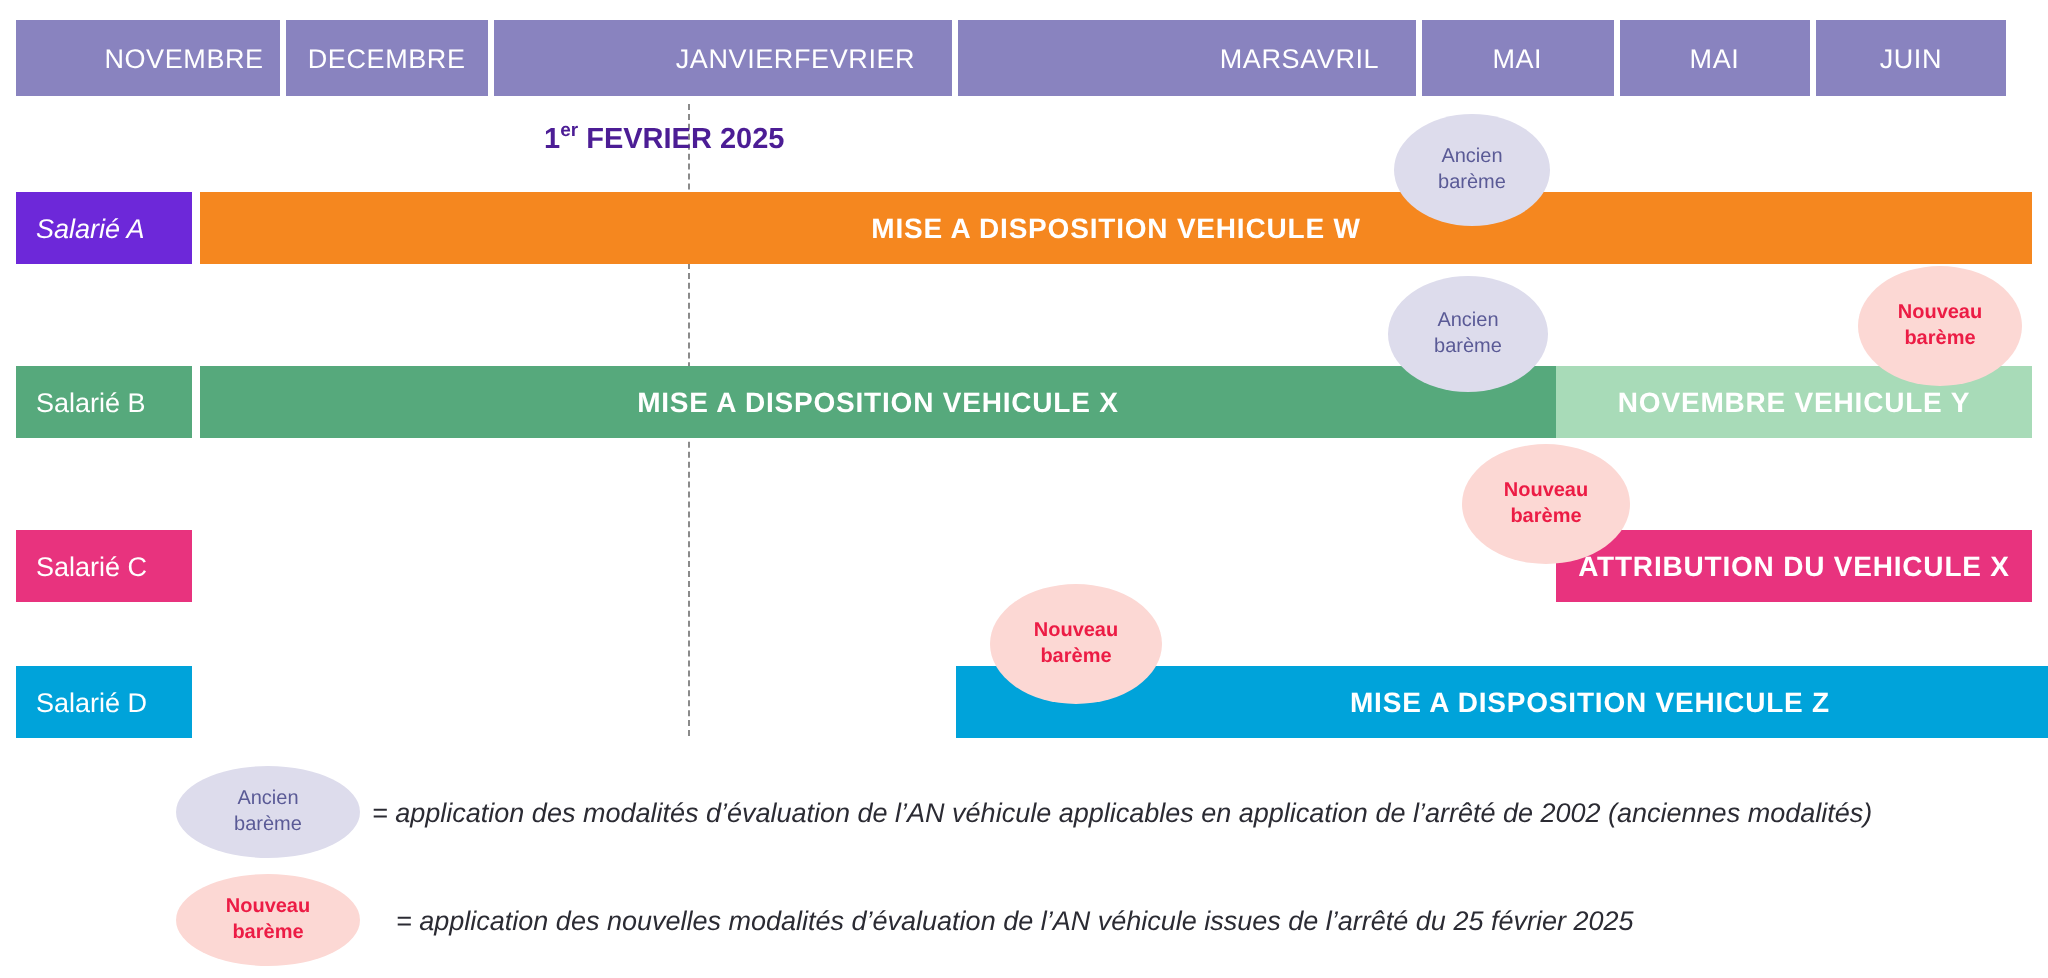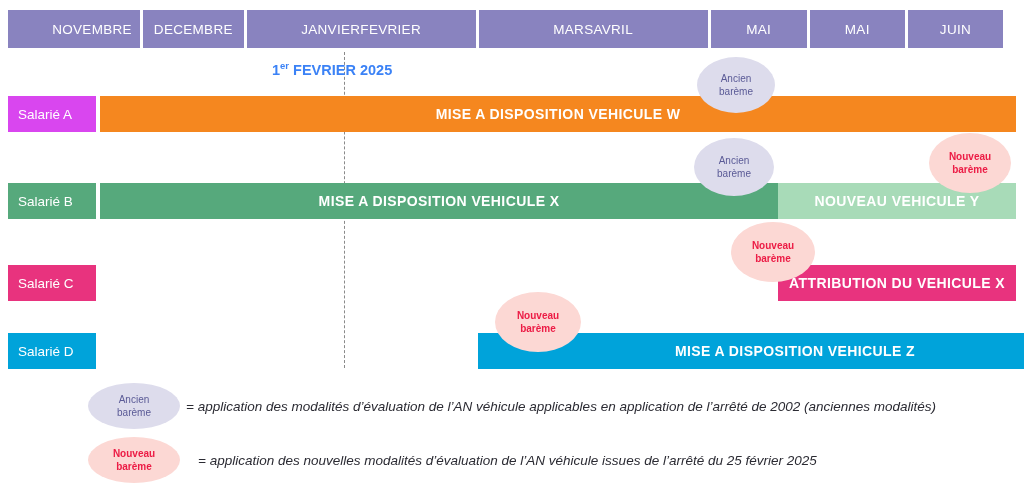--- a/index.html
+++ b/index.html
@@ -33,41 +33,41 @@
     background: #8983bf;
     color: #ffffff;
     font-size: 13.5px;
     letter-spacing: 0.3px;
     display: flex;
     align-items: center;
     justify-content: center;
     white-space: nowrap;
   }
   .month-cell.double {
-    justify-content: center;
+    justify-content: flex-end;
     padding: 0 18px;
   }
   .month-cell.double span { display:block; }
 
   
   .marker-line {
     position: absolute;
     left: 344px;
     top: 52px;
     width: 0;
     height: 316px;
     border-left: 1.5px dashed #8a8a8a;
   }
   .marker-label {
     position: absolute;
     left: 272px;
     top: 60px;
     font-size: 14.5px;
     font-weight: bold;
-    color: #3b82f6;
+    color: #4c1d95;
     white-space: nowrap;
   }
   .marker-label sup {
     font-size: 9.5px;
     vertical-align: super;
   }
 
   
   .row { position: absolute; left: 0; height: 36px; }
   .row-label {
@@ -168,27 +168,27 @@
       </div>
     </div>
 
   <div class="marker-line"></div>
   <div class="marker-label">
     <span>1</span><sup>er</sup><span> FEVRIER 2025</span>
   </div>
 
   <div id="rows-container">
       <div class="row" style="top: 96px; width: 1024px;">
-        <div class="row-label" style="background: #d946ef;">Salarié A</div>
+        <div class="row-label" style="background: #6d28d9; font-style: italic;">Salarié A</div>
         <div class="bar" style="left: 100px; width: 916px; background: rgb(245, 135, 31);">MISE A DISPOSITION VEHICULE W</div>
       </div>
       <div class="row" style="top: 183px; width: 1024px;">
         <div class="row-label" style="background: rgb(86, 169, 124);">Salarié B</div>
         <div class="bar" style="left: 100px; width: 678px; background: rgb(86, 169, 124);">MISE A DISPOSITION VEHICULE X</div>
-        <div class="bar" style="left: 778px; width: 238px; background: rgb(168, 219, 184);">NOUVEAU VEHICULE Y</div>
+        <div class="bar" style="left: 778px; width: 238px; background: rgb(168, 219, 184);">NOVEMBRE VEHICULE Y</div>
       </div>
       <div class="row" style="top: 265px; width: 1024px;">
         <div class="row-label" style="background: rgb(232, 51, 126);">Salarié C</div>
         <div class="bar" style="left: 778px; width: 238px; background: rgb(232, 51, 126);">ATTRIBUTION DU VEHICULE X</div>
       </div>
       <div class="row" style="top: 333px; width: 1024px;">
         <div class="row-label" style="background: rgb(0, 163, 218);">Salarié D</div>
         <div class="bar" style="left: 478px; width: 634px; background: rgb(0, 163, 218);">MISE A DISPOSITION VEHICULE Z</div>
       </div>
     </div>

